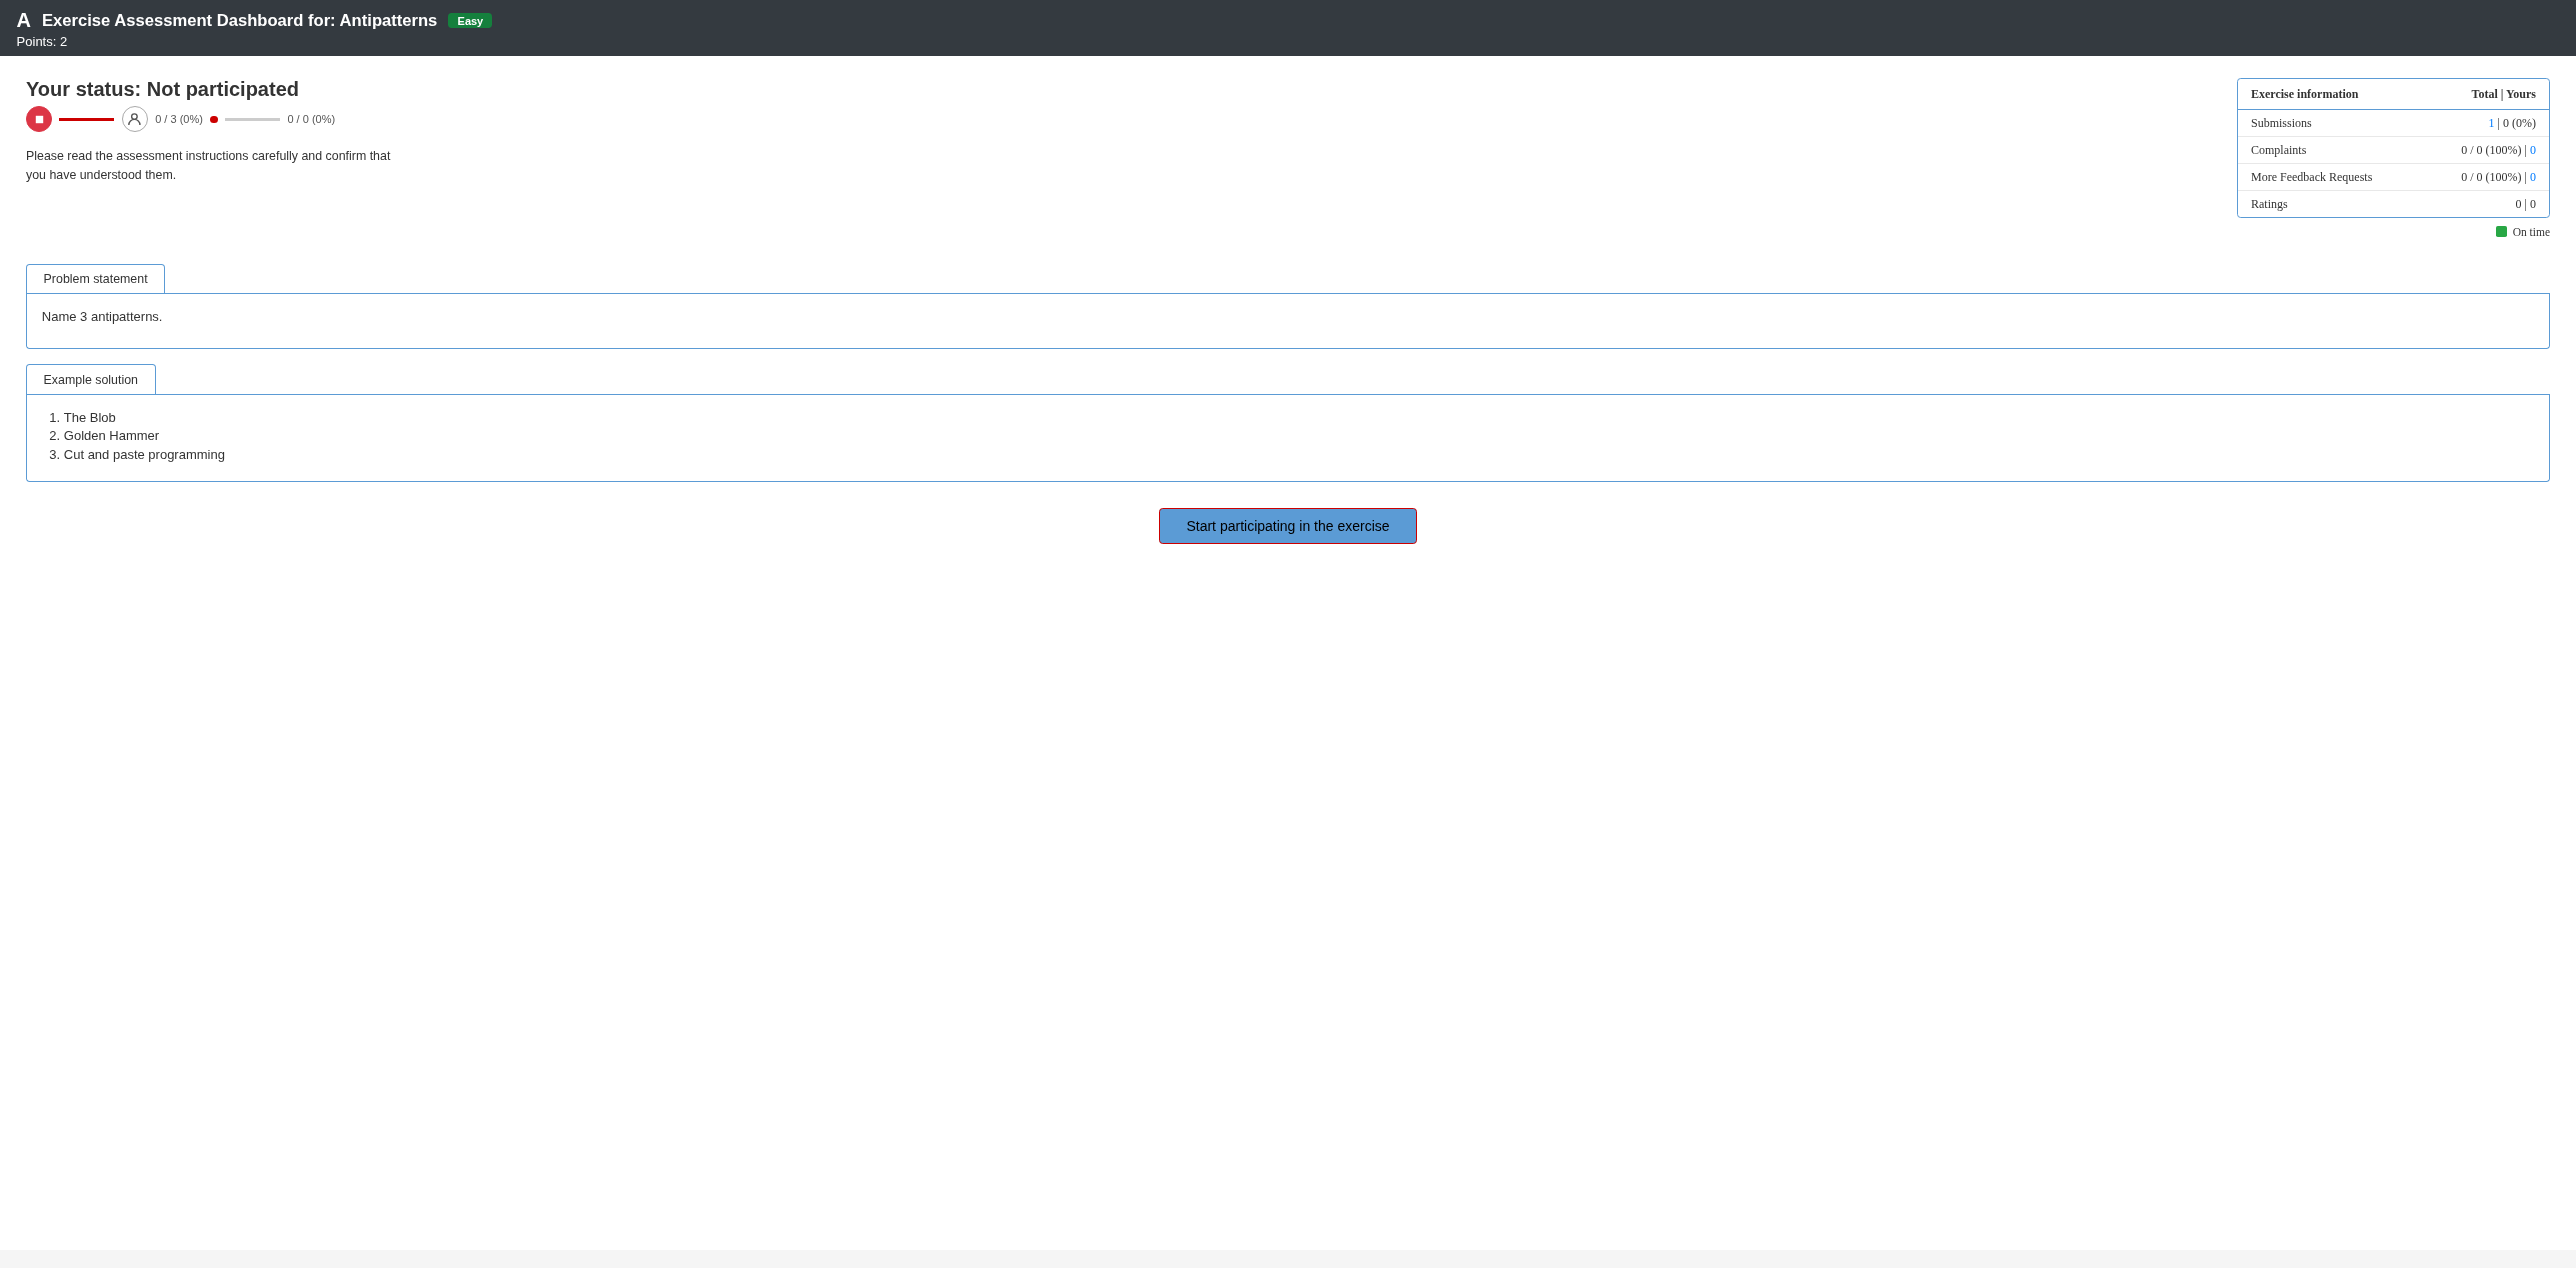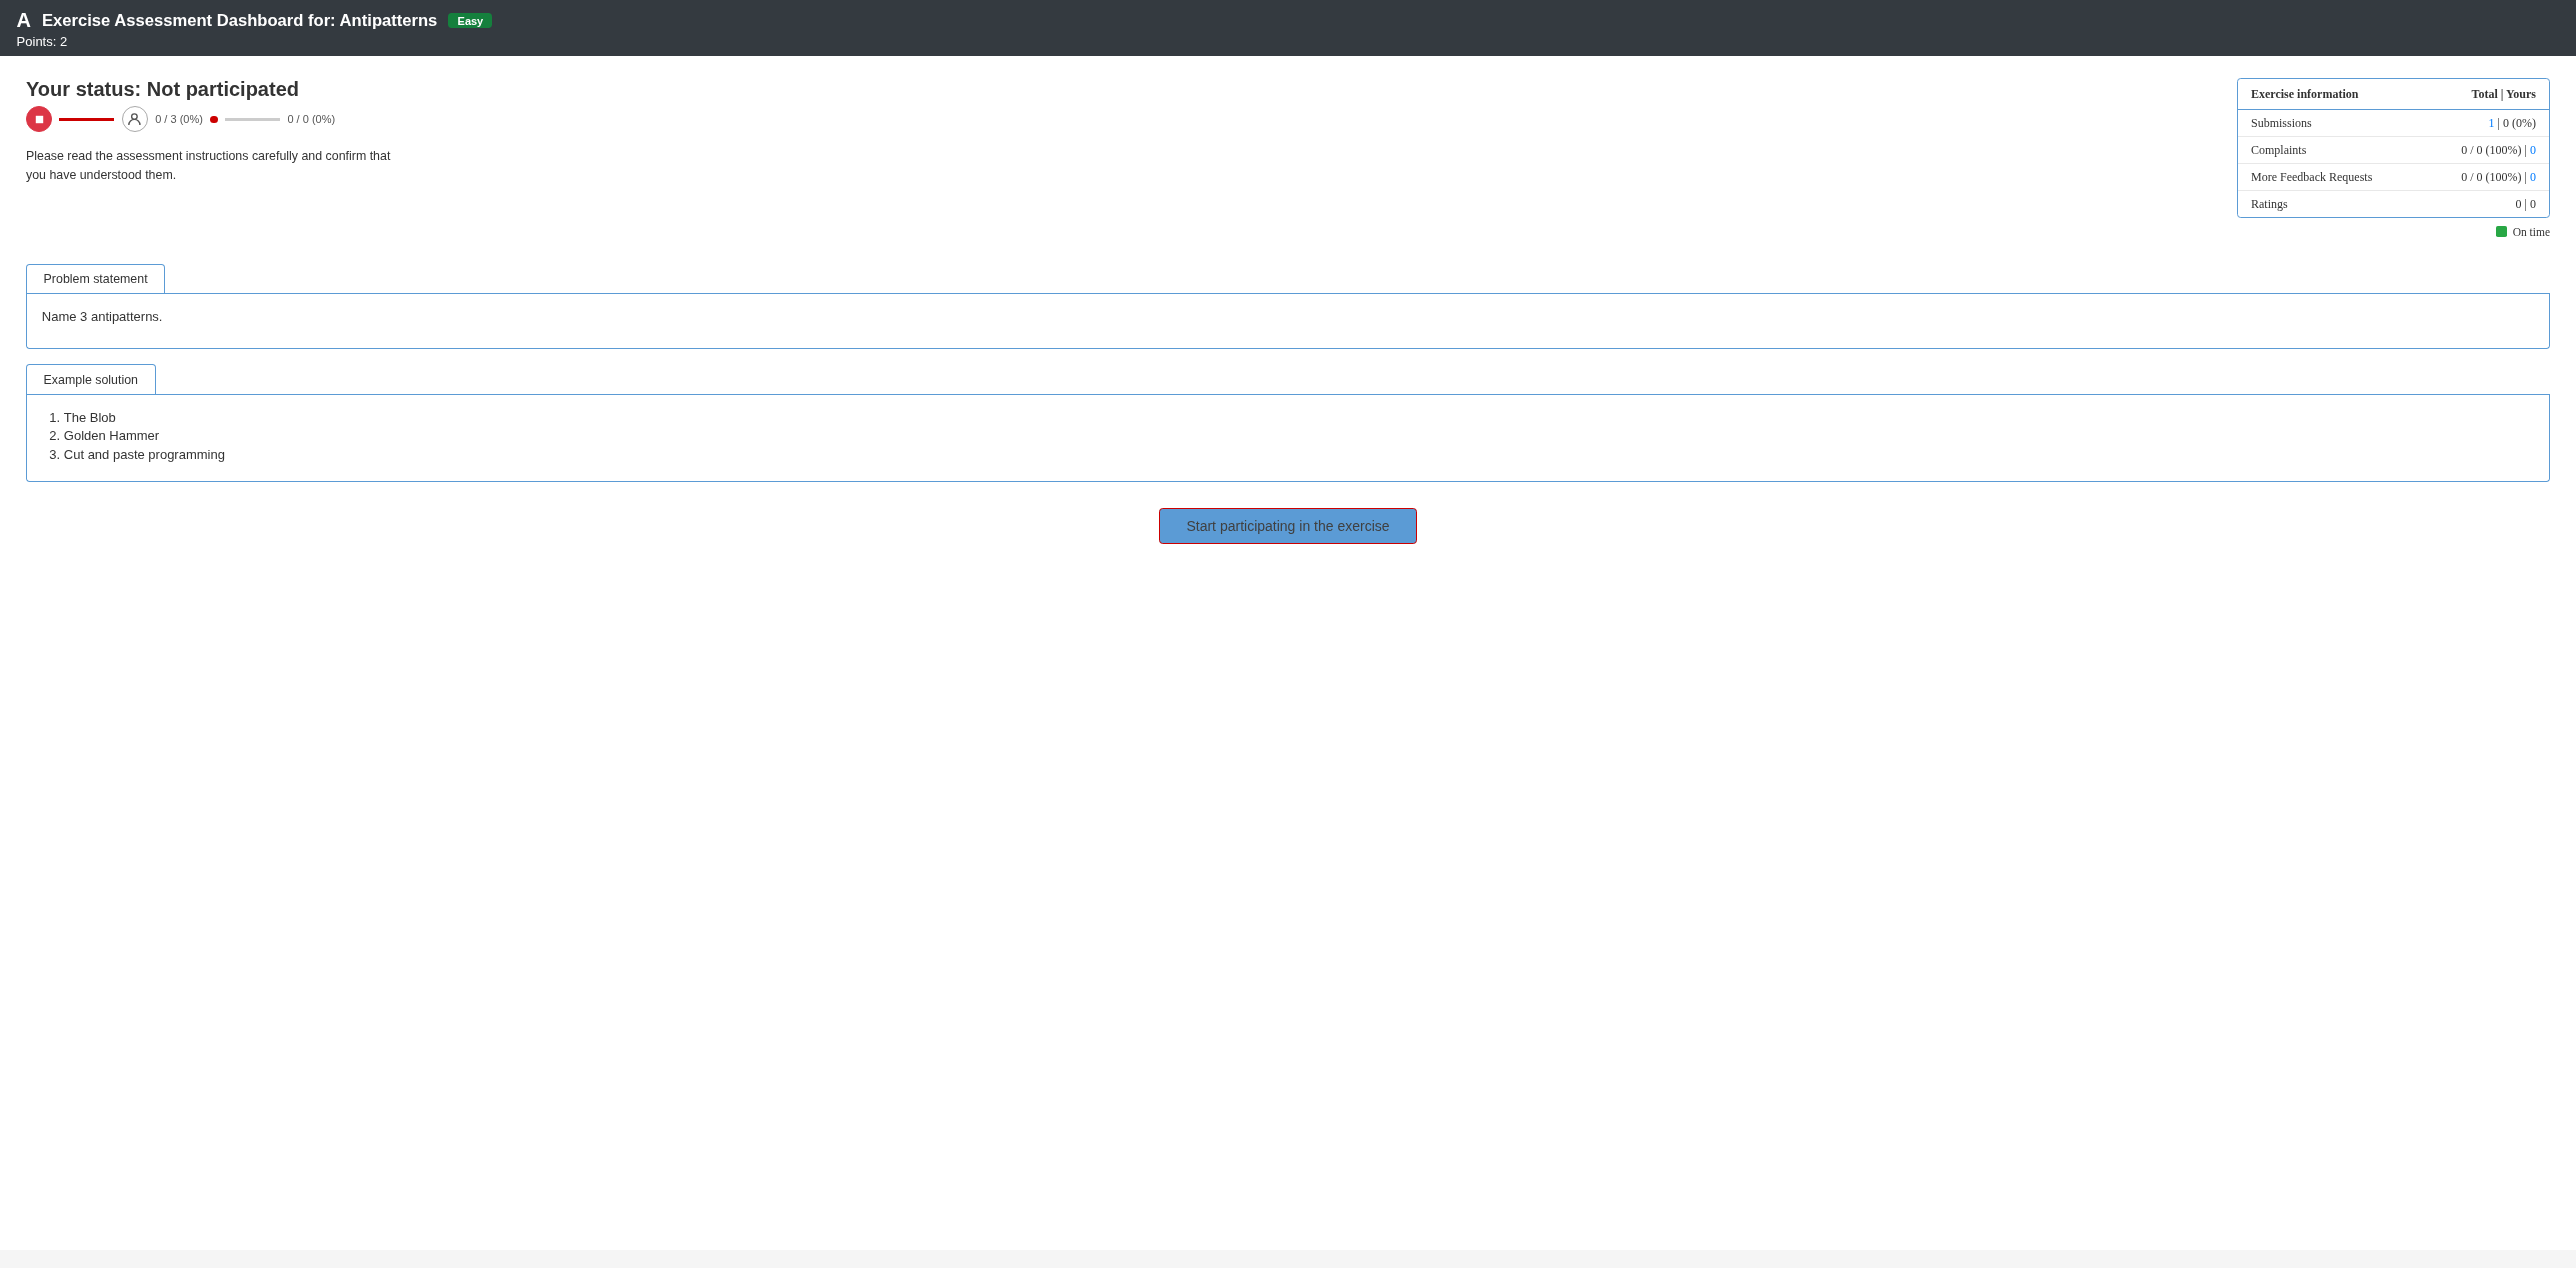--- a/index.html
+++ b/index.html
@@ -260,21 +260,21 @@
       margin-bottom: 13px;
     }
 
     .start-button-wrap {
       display: flex;
       justify-content: center;
     }
 
     .start-button {
       background: #5b9bd5;
-      color: #404040;
+      color: #000000;
       border: 1.8px solid #c00;
       padding: 9.2px 26px;
       font-size: 14px;
       border-radius: 3.7px;
       cursor: pointer;
       font-weight: 500;
       outline: none;
     }
   </style>
 </head>

